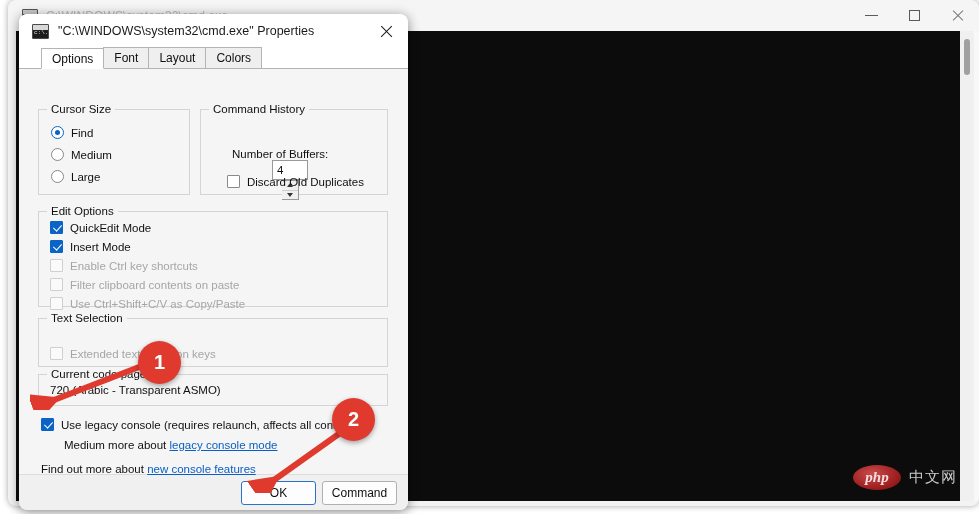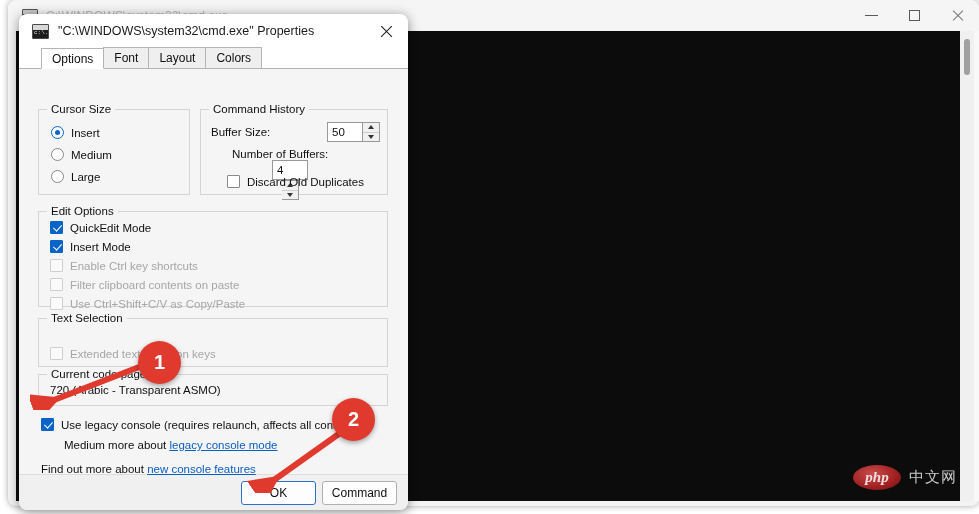--- a/index.html
+++ b/index.html
@@ -299,47 +299,35 @@
       <div class="tab">Layout</div>
       <div class="tab">Colors</div>
     </div>
 
     <div id="dlg-body">
 
       <div class="group" style="left:19px; top:40px; width:152px; height:86px;">
         <span class="legend">Cursor Size</span>
         <div class="radio-row" style="left:12px; top:16px;">
           <span class="radio checked"></span>
-          <span class="lbl">Insert</span>
+          <span class="lbl">Find</span>
         </div>
         <div class="radio-row" style="left:12px; top:38px;justify-content:flex-end;">
           <span class="radio"></span>
           <span class="lbl">Medium</span>
         </div>
         <div class="radio-row" style="left:12px; top:60px;">
           <span class="radio"></span>
           <span class="lbl">Large</span>
         </div>
       </div>
 
       <div class="group" style="left:181px; top:40px; width:188px; height:86px;">
         <span class="legend">Command History</span>
 
-        <div class="field-row" style="left:10px; top:12px; width:170px;">
-          <span class="flabel" style="width:116px;">Buffer Size:</span>
-          <span class="numbox">50</span>
-          <span class="spin">
-            <span class="sp">
-                <span class="arrow-up"></span>
-              </span>
-            <span class="sp">
-                <span class="arrow-dn"></span>
-              </span>
-          </span>
-        </div>
 
         <div class="field-row" style="left:4px; top:38px; width:170px;flex-direction:column;">
           <span class="flabel" style="width:116px;">Number of Buffers:</span>
           <span class="numbox">4</span>
           <span class="spin">
             <span class="sp">
                 <span class="arrow-up"></span>
               </span>
             <span class="sp">
                 <span class="arrow-dn"></span>

